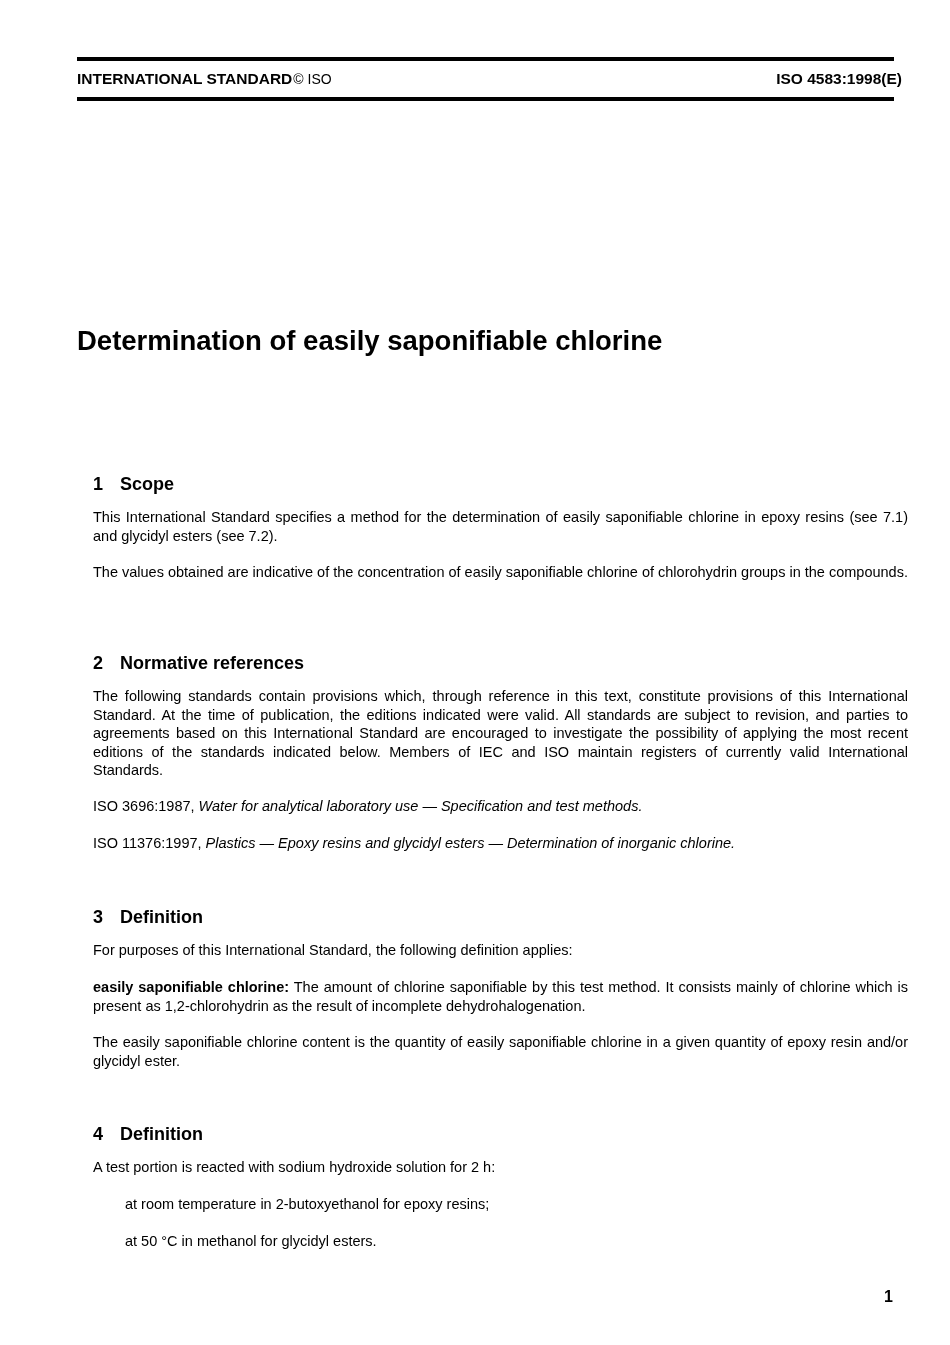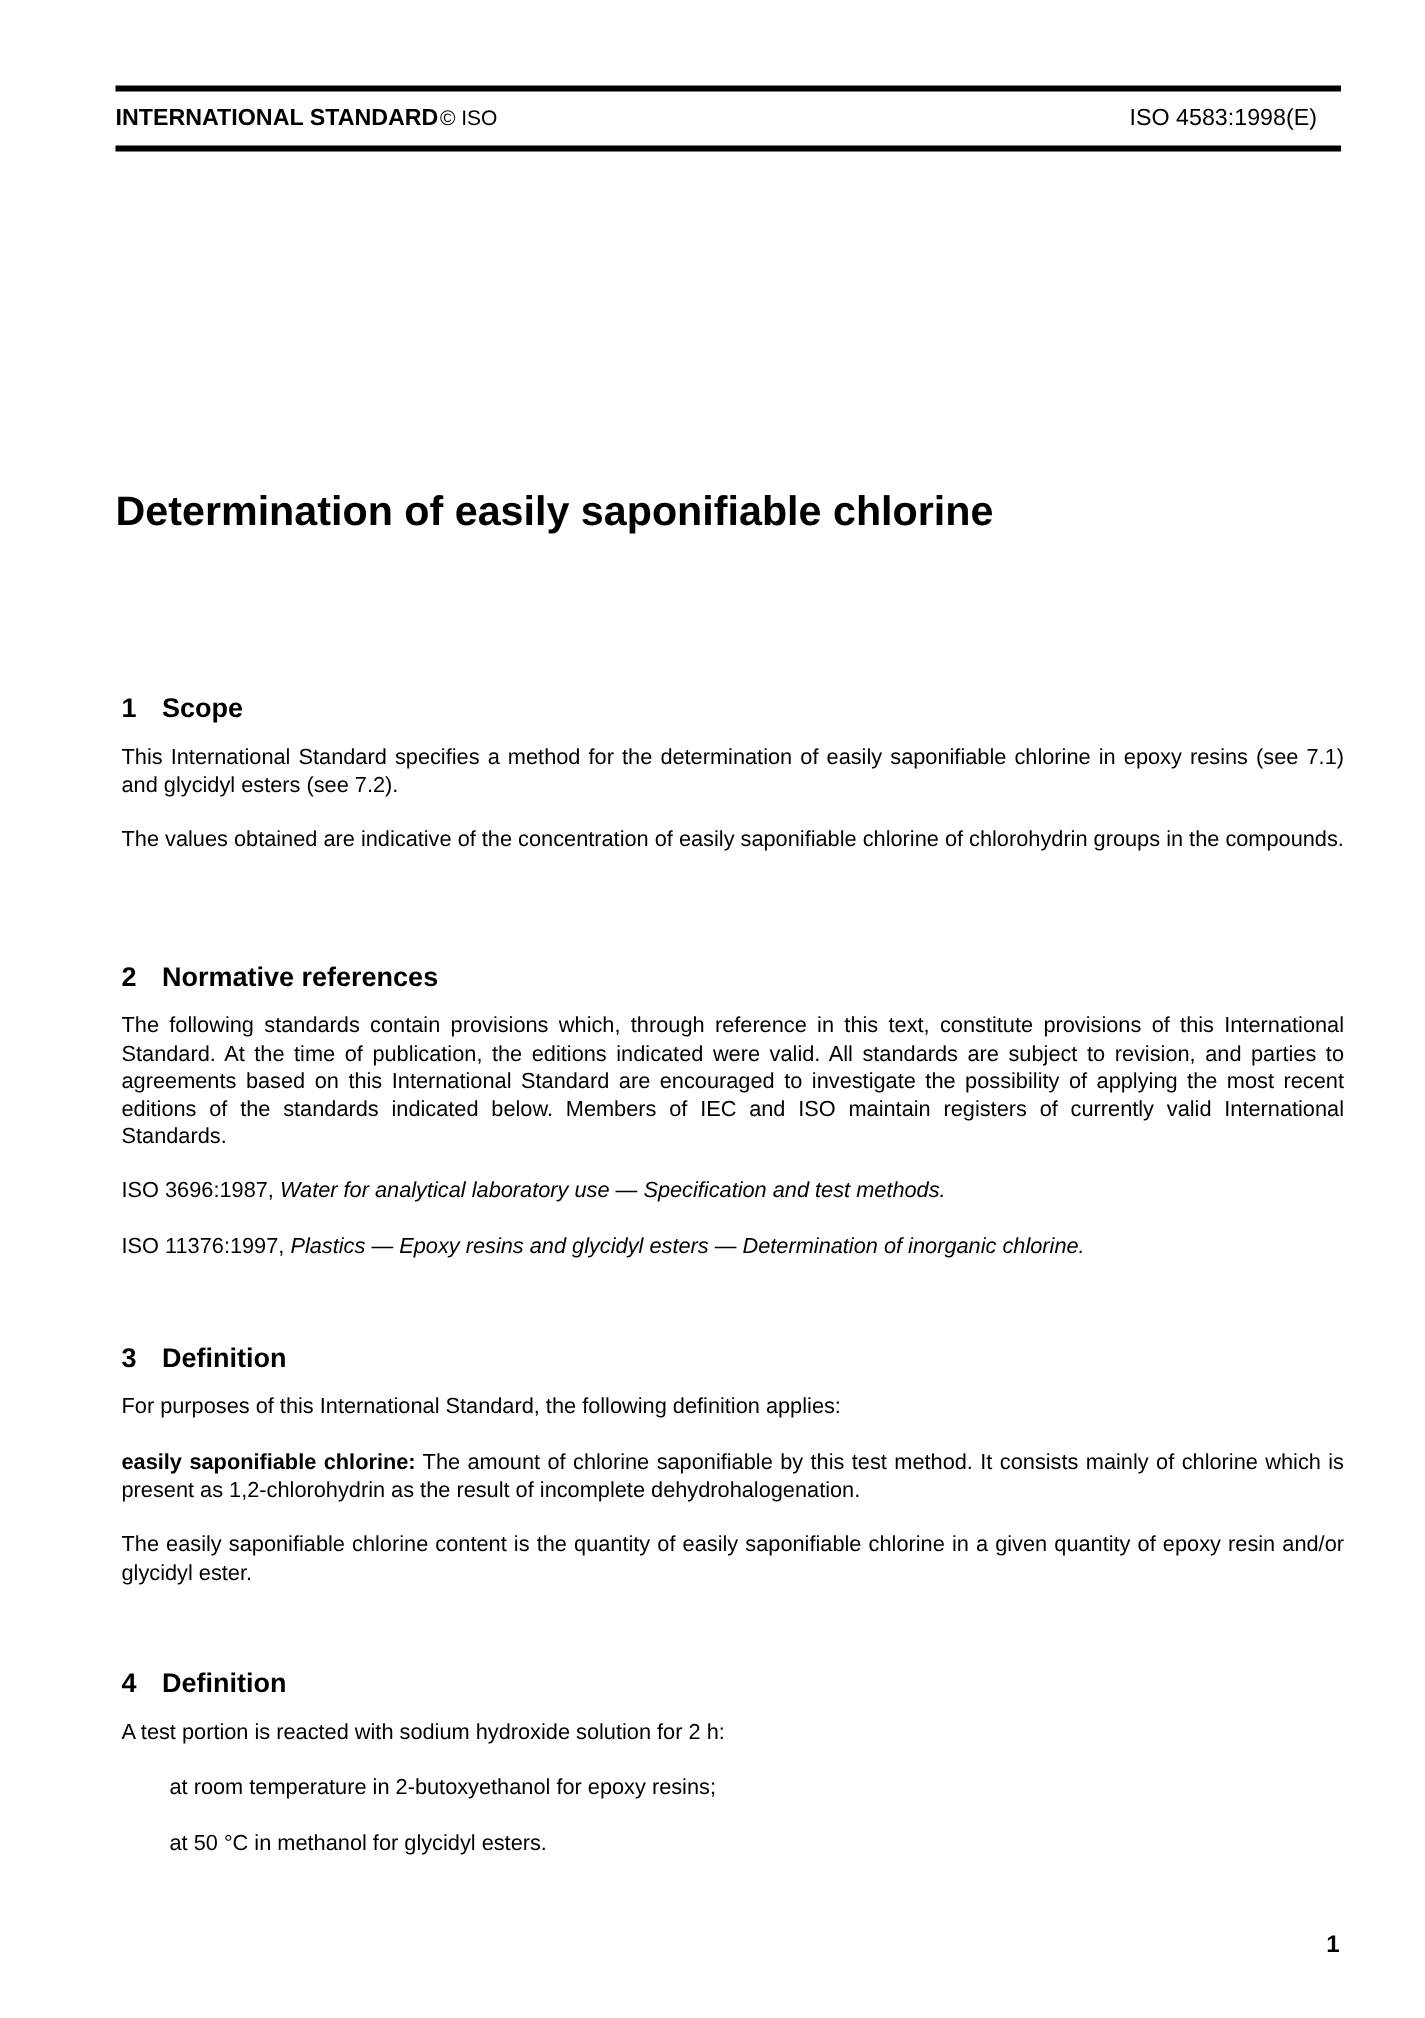--- a/index.html
+++ b/index.html
@@ -9,34 +9,34 @@
     }
     .rule { position: absolute; left: 77px; width: 817px; background: #000; }
     .rule-top { top: 57px; height: 4px; }
     .rule-bottom { top: 97px; height: 4px; }
     .header-left {
       position: absolute; left: 77px; top: 70px;
       font-size: 15.5px; font-weight: bold; letter-spacing: 0;
     }
     .header-left .copy { font-weight: normal; font-size: 14px; margin-left: 1px; }
     .header-right {
-      position: absolute; right: 72px; top: 70px;
-      font-size: 15.5px; font-weight: normal;
+      position: absolute; right: 48px; top: 70px;
+      font-size: 15.5px; font-weight: bold;
     }
     .title {
       position: absolute; left: 77px; top: 293px; width: 817px;
       font-size: 27.5px; font-weight: bold; line-height: 32px; margin: 0;
     }
     .h2 {
-      position: absolute; left: 77px; margin: 4px;
+      position: absolute; left: 77px; margin: 16px;
       font-size: 18px; font-weight: bold; line-height: 22px;
     }
     .h2 .num { display: inline-block; width: 27px; }
     .p {
-      position: absolute; left: 77px; width: 815px; margin: 4px;
+      position: absolute; left: 77px; width: 815px; margin: 16px;
       font-size: 14.5px; line-height: 18.6px; text-align: justify;
     }
     .p.noj { text-align: left; }
     .p.indent { left: 109px; width: 783px; }
     .p i { }
     .p b { font-weight: bold; }
     .page-num {
       position: absolute; right: 57px; top: 1288px;
       font-size: 16px; font-weight: bold;
     }

